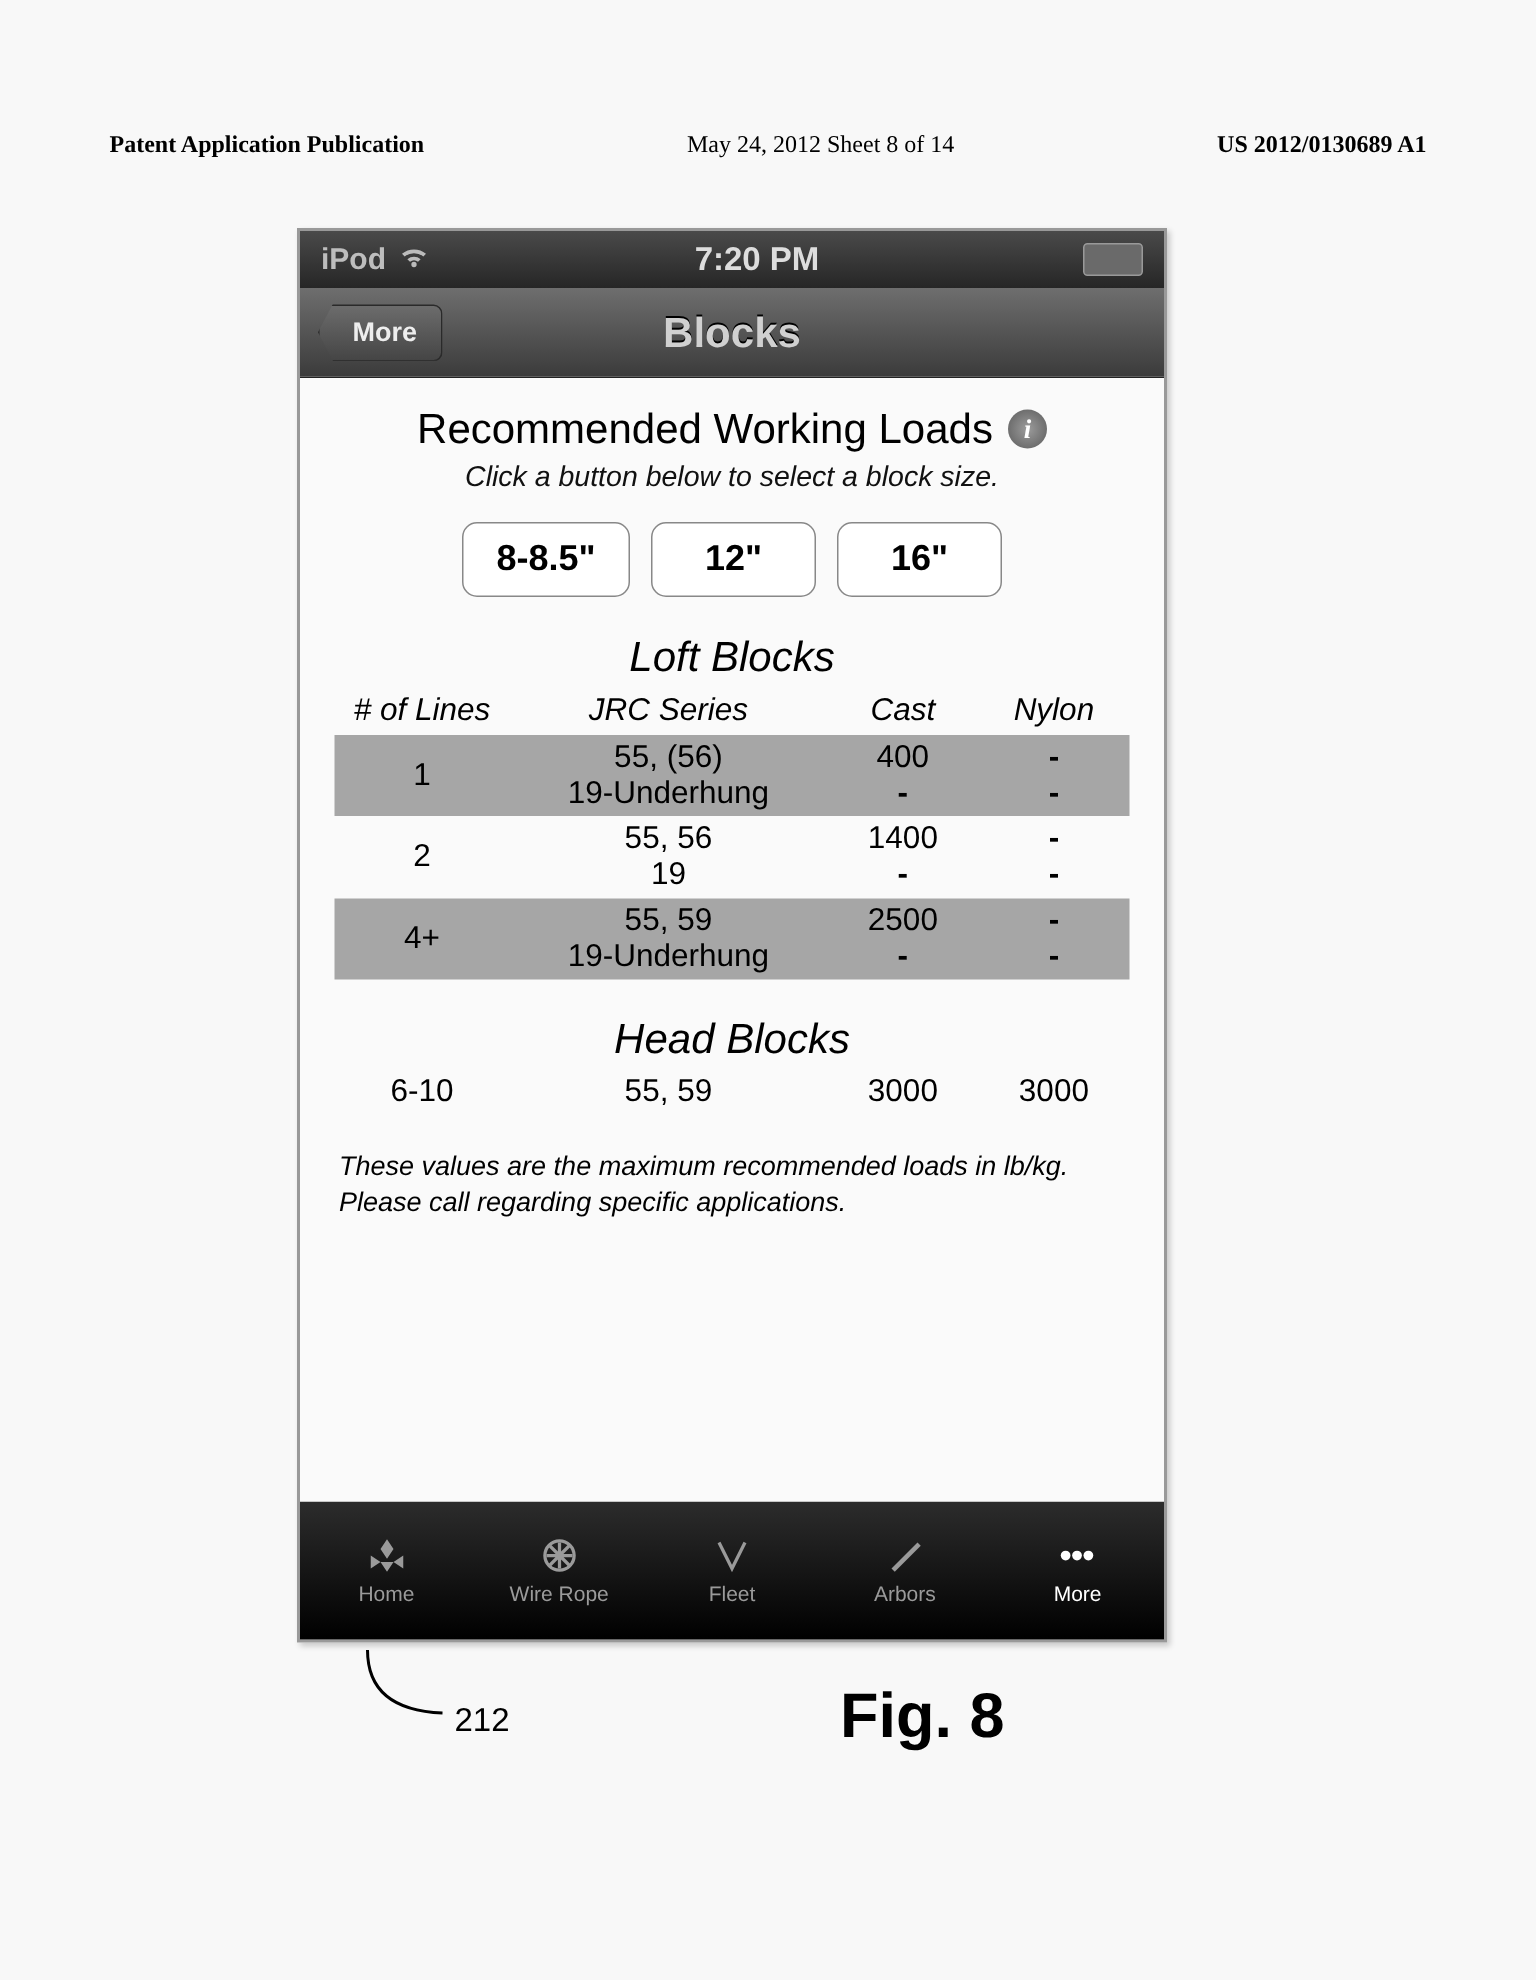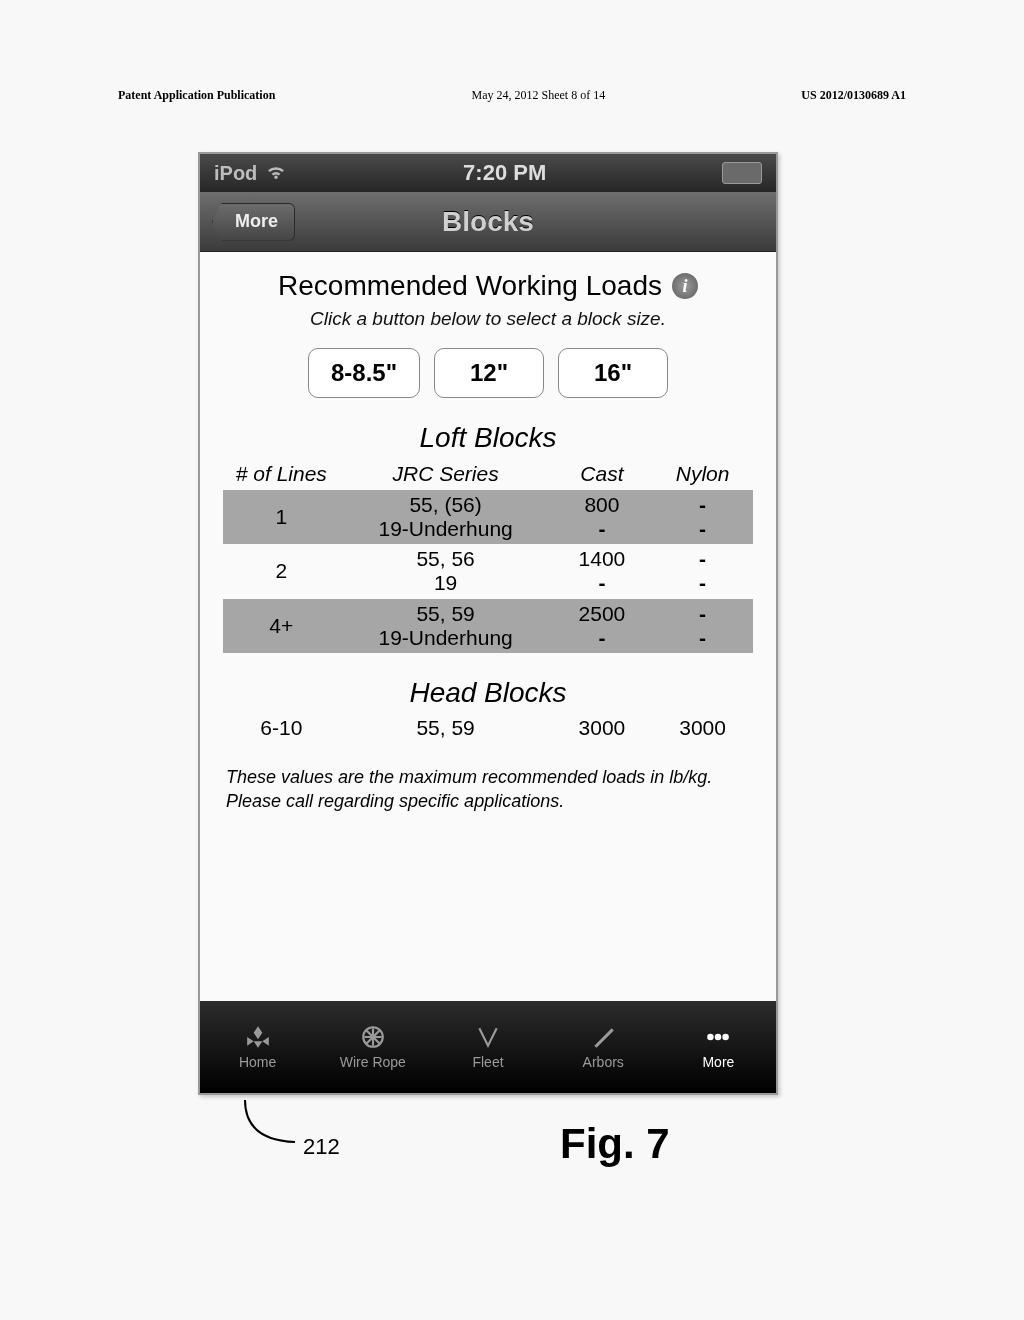--- a/index.html
+++ b/index.html
@@ -10,23 +10,23 @@
     font-family: Georgia, 'Times New Roman', serif;
     position: relative;
   }
   .page-header {
     position: absolute;
     top: 88px;
     left: 0; right: 0;
     display: flex;
     justify-content: space-between;
     font-family: 'Times New Roman', serif;
-    font-size: 12px;
+    font-size: 16px;
     font-weight: bold;
-    padding: 0 118px;
+    padding: 0 73px;
     color: #000;
   }
   .page-header .center { font-weight: normal; }
   .phone {
     position: absolute;
     left: 198px;
     top: 152px;
     width: 580px;
     height: 943px;
     background: #fff;
@@ -215,21 +215,21 @@
           <tr>
         <th># of Lines</th>
         <th>JRC Series</th>
         <th>Cast</th>
         <th>Nylon</th>
       </tr>
       <tr class="shade">
         <td>1</td>
         <td class="jrc">55, (56)
 19-Underhung</td>
-        <td><span>800</span><br><span class="dash">-</span></td>
+        <td><span>400</span><br><span class="dash">-</span></td>
         <td><span class="dash">-</span><br><span class="dash">-</span></td>
       </tr>
       <tr>
         <td>2</td>
         <td class="jrc">55, 56
 19</td>
         <td><span>1400</span><br><span class="dash">-</span></td>
         <td><span class="dash">-</span><br><span class="dash">-</span></td>
       </tr>
       <tr class="shade">
@@ -308,13 +308,13 @@
       <span>More</span>
     </div>
   </div>
 
 </div>
 
 <svg class="callout" viewBox="0 0 120 60">
   <path d="M20 0 Q 20 40 70 42" fill="none" stroke="#000" stroke-width="2"></path>
 </svg>
 <div class="callout-num">212</div>
-<div class="fig-label">Fig. 7</div>
+<div class="fig-label">Fig. 8</div>
 
 </body></html>

